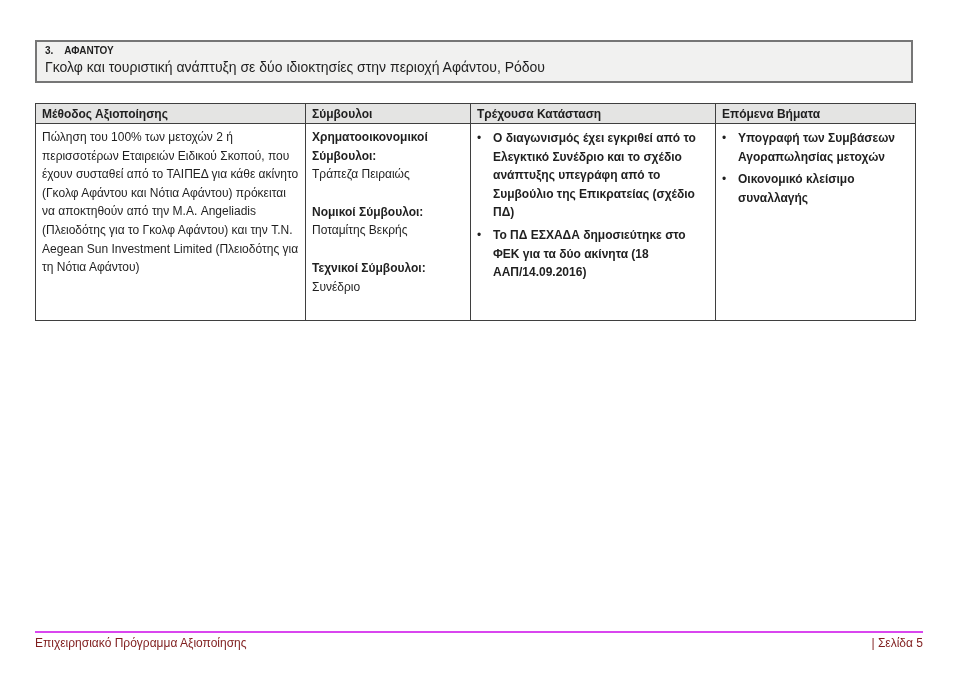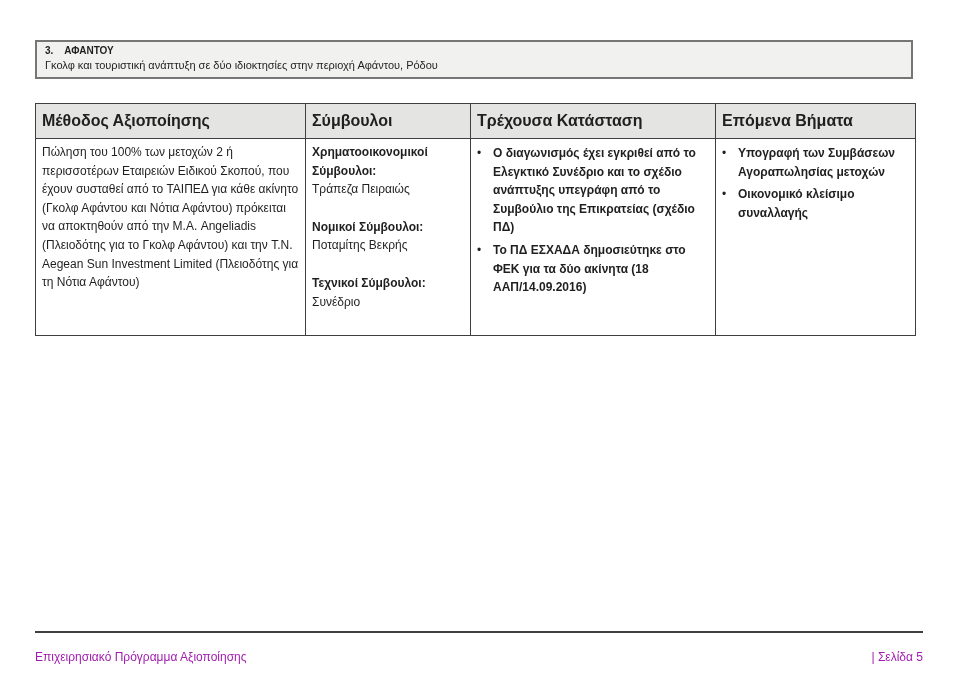--- a/index.html
+++ b/index.html
@@ -25,43 +25,43 @@
     border: 2px solid #767676;
     background: #f1f1f0;
     padding: 3px 8px 6px 8px;
   }
   .header-title {
     font-size: 10px;
     font-weight: bold;
   }
   .header-num { margin-right: 11px; }
   .header-subtitle {
-    font-size: 11px;
+    font-size: 14px;
     margin-top: 3px;
   }
 
   
   .main-table {
     position: absolute;
     left: 35px;
     top: 103px;
     width: 880px;
     border-collapse: collapse;
     table-layout: fixed;
     font-size: 12px;
   }
   .main-table th, .main-table td {
     border: 1px solid #3f3f3f;
   }
   .main-table th {
     background: #e4e4e3;
     text-align: left;
     font-weight: bold;
-    font-size: 16px;
-    padding: 8px 6px;
+    font-size: 12px;
+    padding: 2px 6px;
     height: 15px;
   }
   .main-table td {
     vertical-align: top;
     padding: 4px 6px 4px 6px;
     height: 188px;
     line-height: 1.55;
     background: #ffffff;
   }
 
@@ -79,26 +79,26 @@
     text-align: left;
   }
   .bullet-text { flex: 1; font-weight: bold; }
 
   
   .page-footer {
     position: absolute;
     left: 35px;
     top: 631px;
     width: 888px;
-    border-top: 2px solid #404040;
-    padding-top: 17px;
+    border-top: 2px solid #d946ef;
+    padding-top: 3px;
     font-size: 12px;
     display: flex;
     justify-content: space-between;
-    color: #a21caf;
+    color: #7f1d1d;
   }
   .footer-right { }
 </style>
 </head>
 <body>
 
 <div class="header-box">
   <div class="header-title">
     <span class="header-num">3.</span><span>ΑΦΑΝΤΟΥ</span>
   </div>

